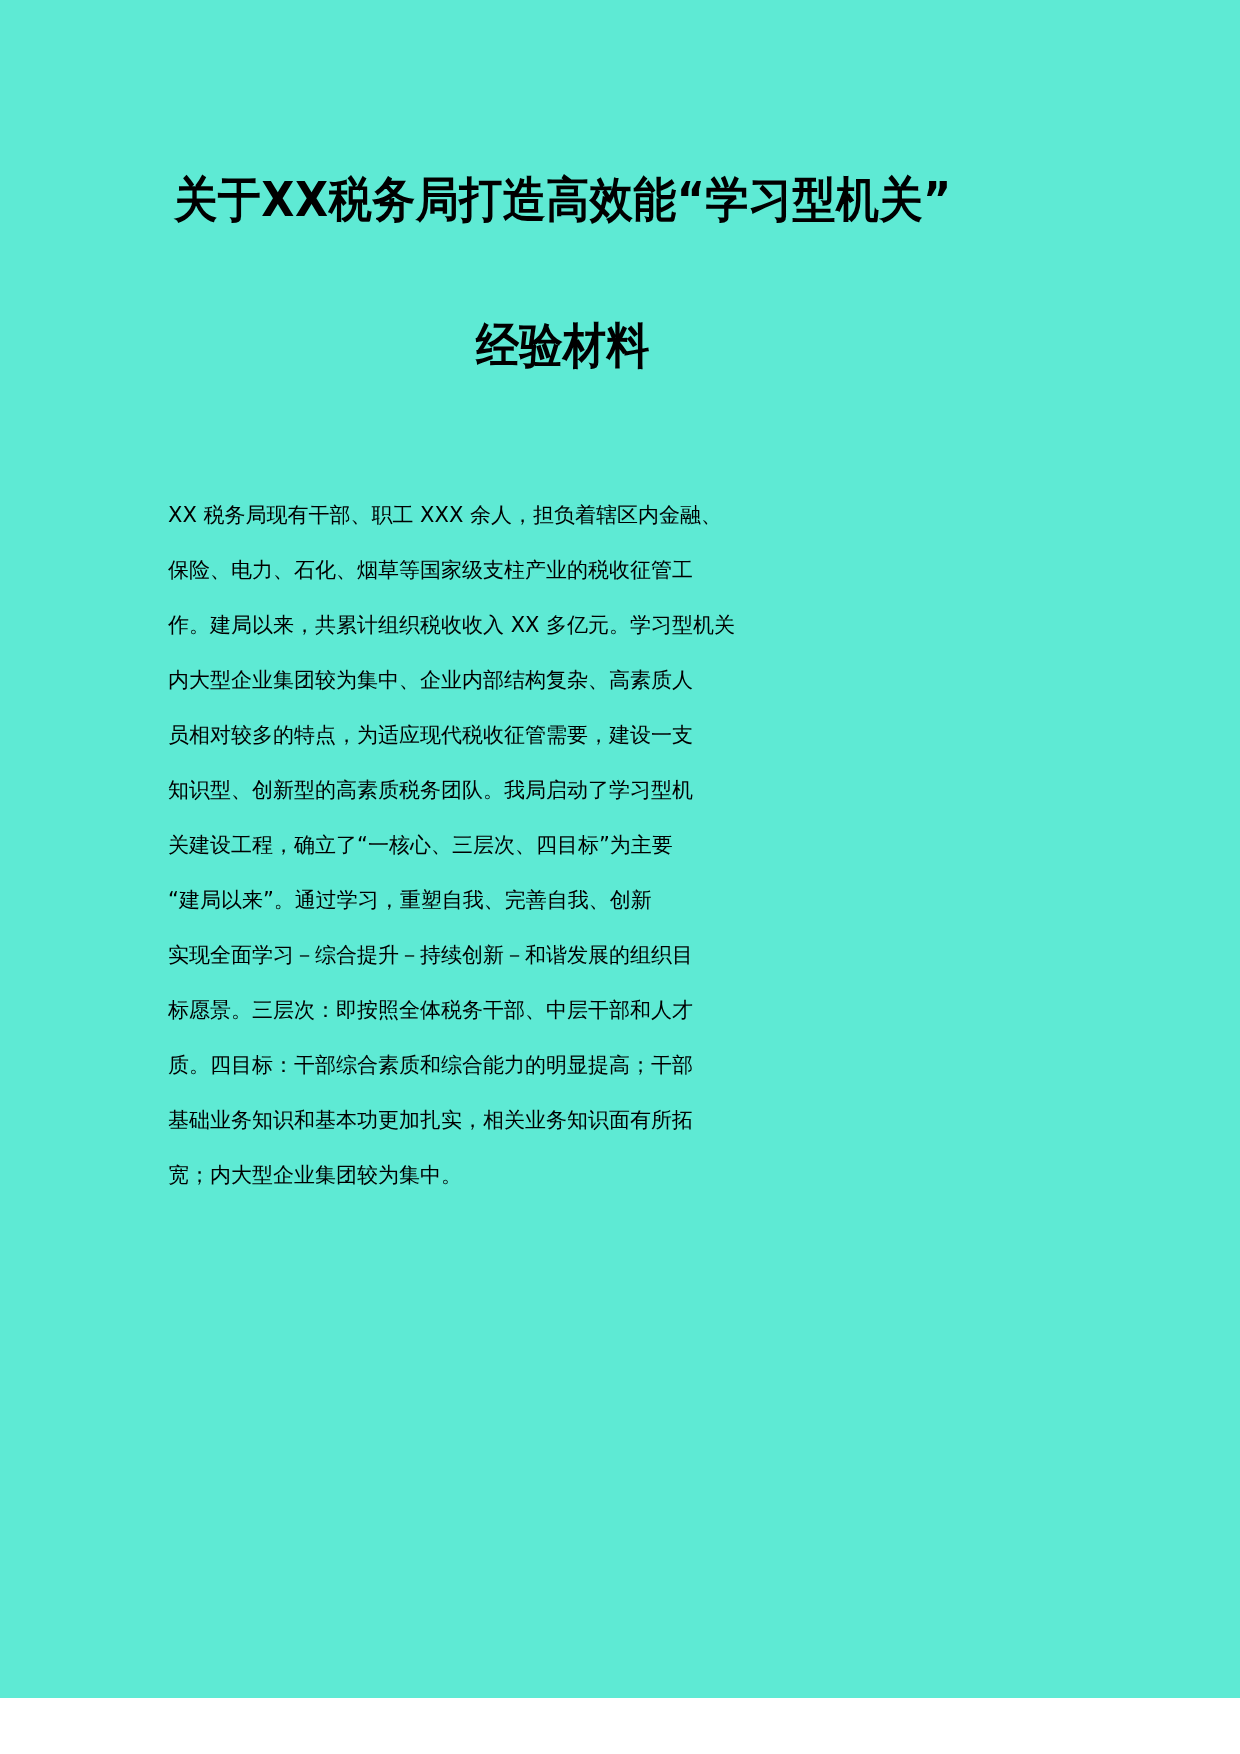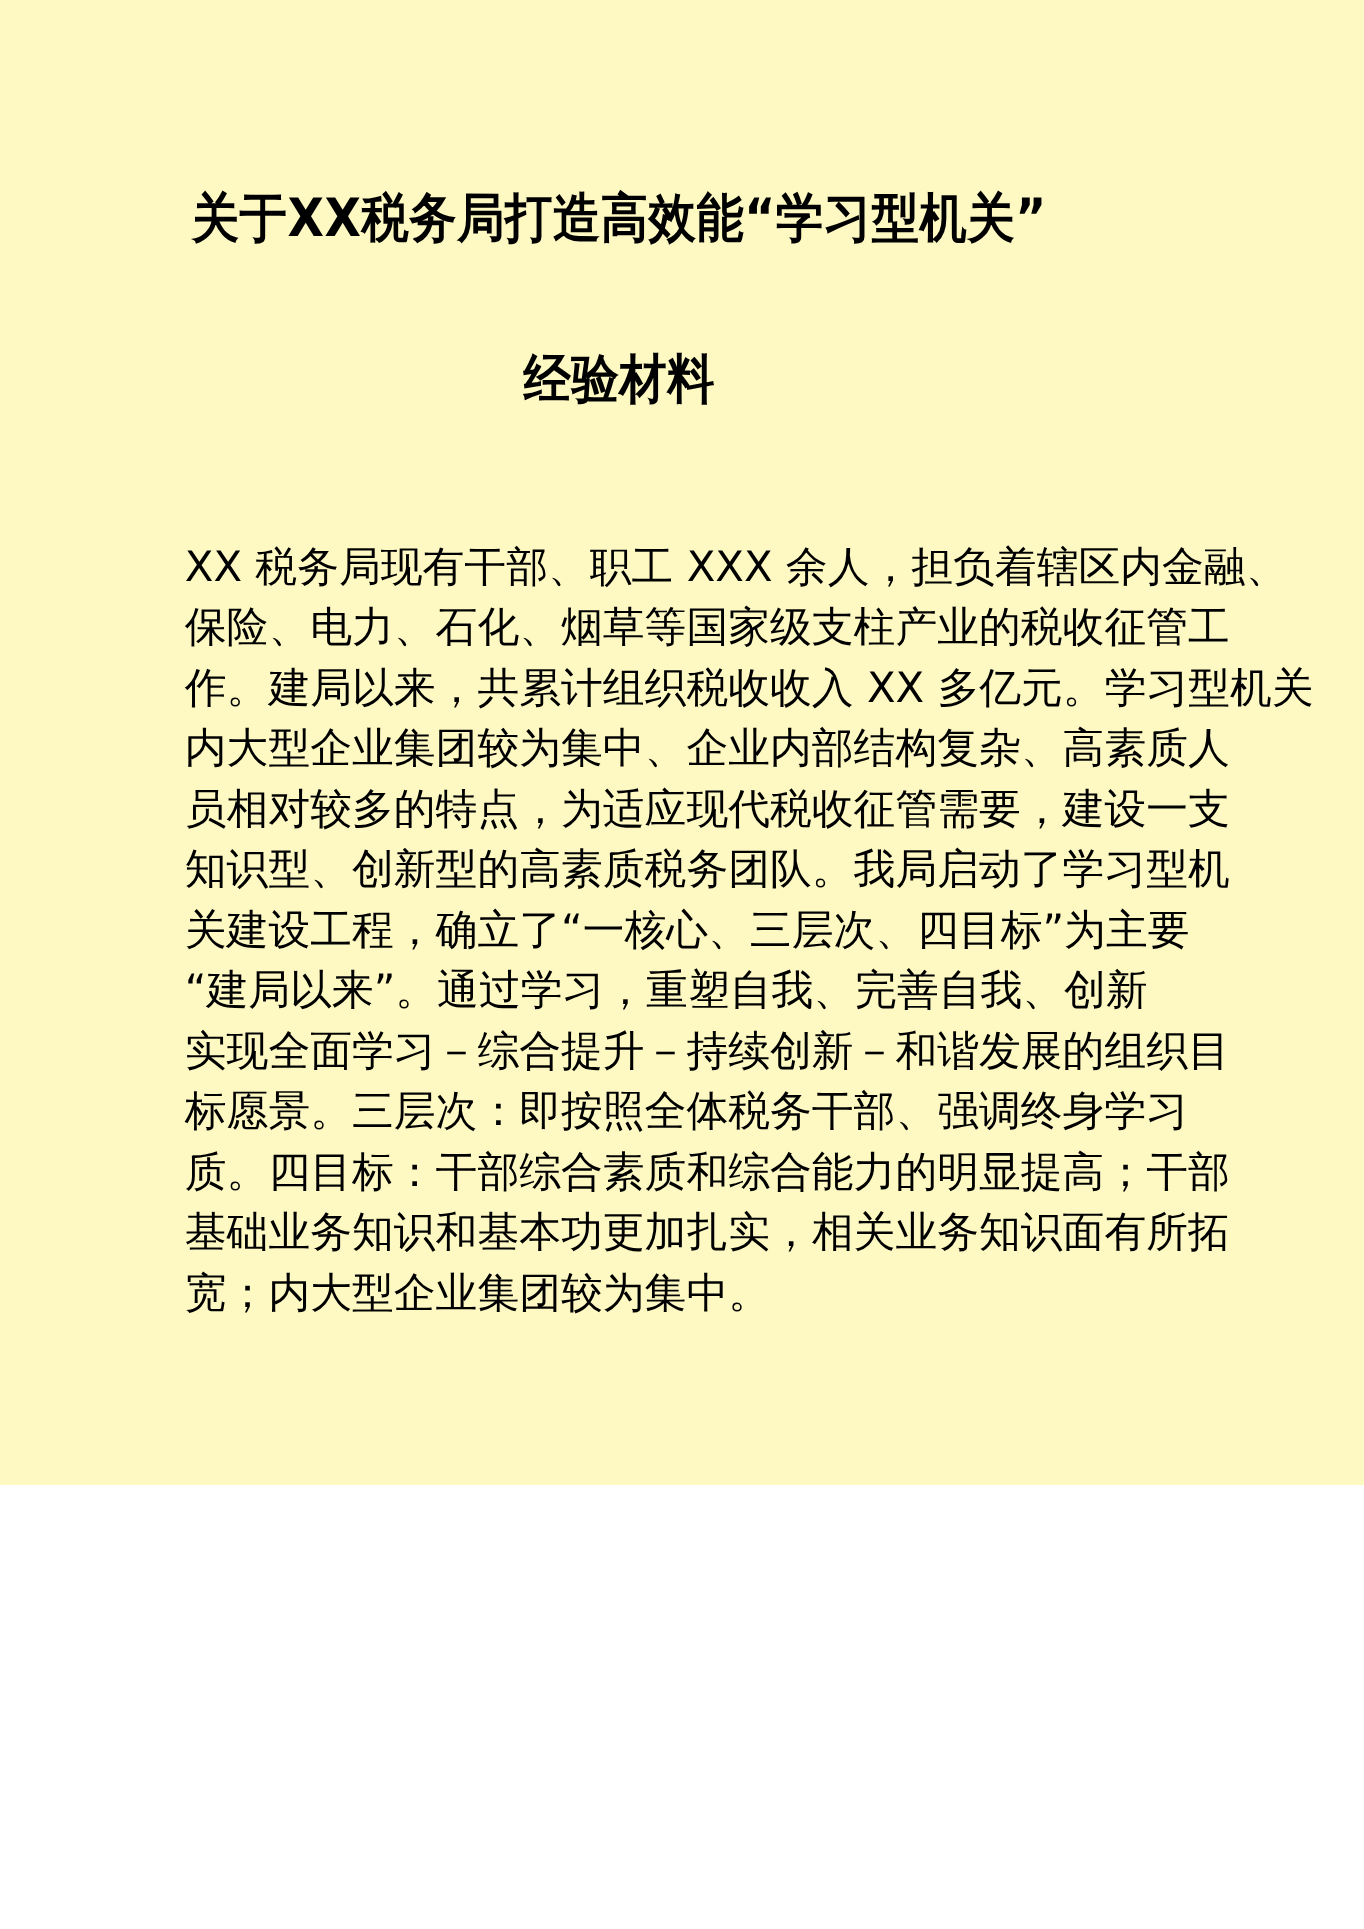--- a/index.html
+++ b/index.html
@@ -2,22 +2,22 @@
 <html><head>
 <meta charset="utf-8">
 <style>
   html, body {
     margin: 0;
     padding: 0;
     background: #ffffff;
   }
   .page {
     width: 1240px;
-    height: 1350px;
-    background: #fef9c3;
+    height: 1698px;
+    background: #5eead4;
     position: relative;
     box-sizing: border-box;
     overflow: hidden;
     font-family: "DejaVu Sans", "Liberation Sans", sans-serif;
   }
   .doc-body {
     position: absolute;
     left: 168px;
     top: 0;
     width: 790px;
@@ -43,21 +43,21 @@
     margin-top: 92px;
     font-size: 43px;
     font-weight: 800;
     transform: scaleY(1.12);
     transform-origin: center top;
   }
   .body-block {
     margin-top: 118px;
   }
   .body-line {
-    font-size: 38px;
+    font-size: 21px;
     color: #000000;
     line-height: 55px;
     height: 55px;
     white-space: nowrap;
     letter-spacing: 0px;
     font-weight: 400;
   }
 </style>
 </head>
 <body>
@@ -72,20 +72,20 @@
     <div class="body-block">
       <div class="body-line">XX 税务局现有干部、职工 XXX 余人，担负着辖区内金融、</div>
       <div class="body-line">保险、电力、石化、烟草等国家级支柱产业的税收征管工</div>
       <div class="body-line">作。建局以来，共累计组织税收收入 XX 多亿元。学习型机关</div>
       <div class="body-line">内大型企业集团较为集中、企业内部结构复杂、高素质人</div>
       <div class="body-line">员相对较多的特点，为适应现代税收征管需要，建设一支</div>
       <div class="body-line">知识型、创新型的高素质税务团队。我局启动了学习型机</div>
       <div class="body-line">关建设工程，确立了“一核心、三层次、四目标”为主要</div>
       <div class="body-line">“建局以来”。通过学习，重塑自我、完善自我、创新</div>
       <div class="body-line">实现全面学习－综合提升－持续创新－和谐发展的组织目</div>
-      <div class="body-line">标愿景。三层次：即按照全体税务干部、强调终身学习</div>
+      <div class="body-line">标愿景。三层次：即按照全体税务干部、中层干部和人才</div>
       <div class="body-line">质。四目标：干部综合素质和综合能力的明显提高；干部</div>
       <div class="body-line">基础业务知识和基本功更加扎实，相关业务知识面有所拓</div>
       <div class="body-line">宽；内大型企业集团较为集中。</div>
     </div>
 
   </div>
 </div>
 
 </body></html>

